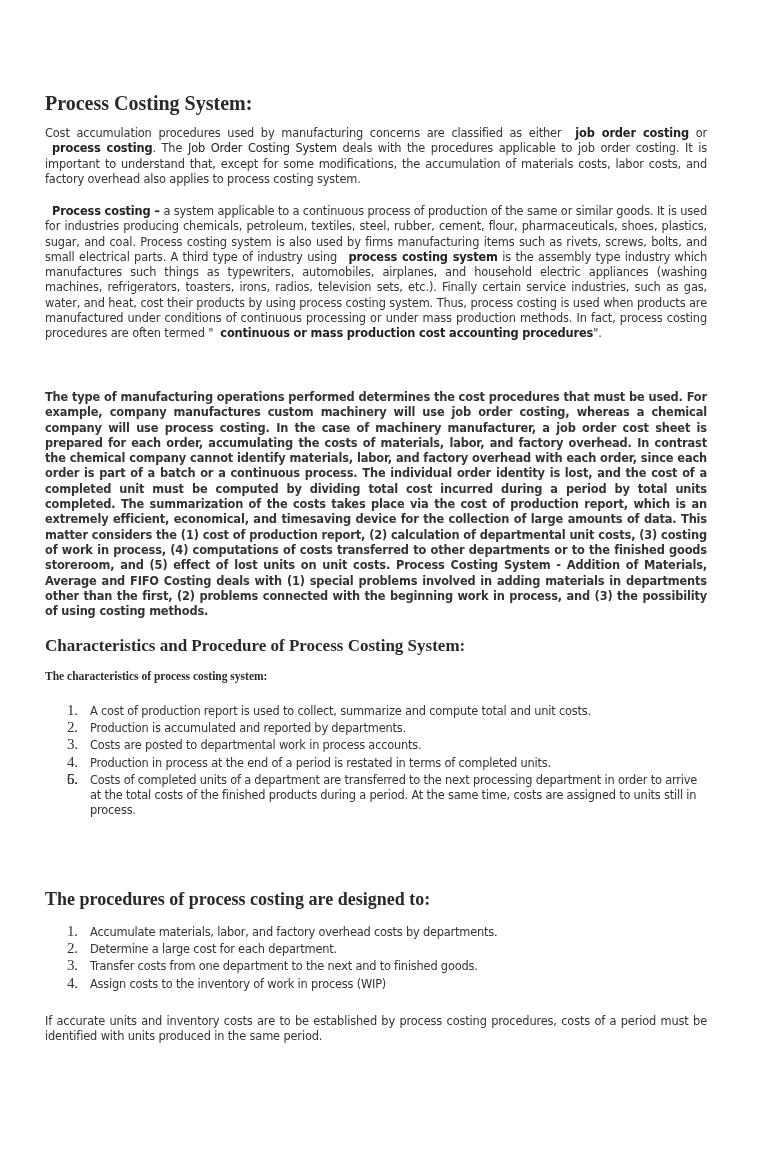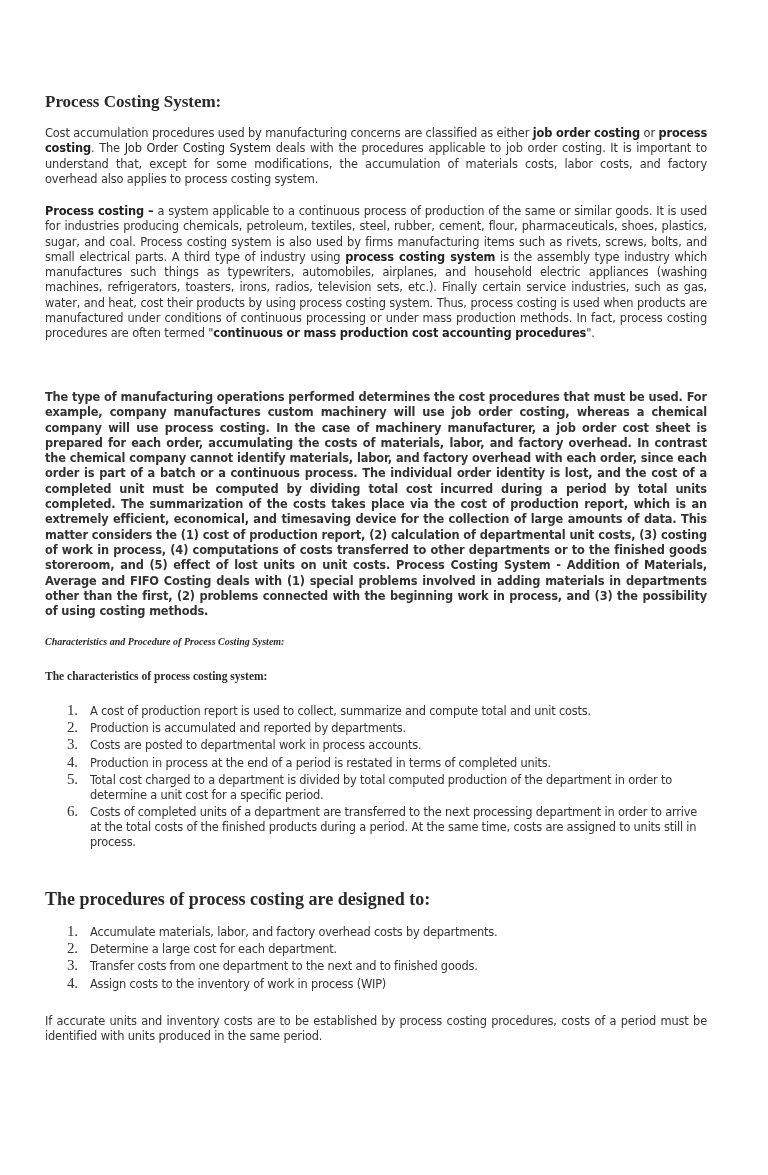--- a/index.html
+++ b/index.html
@@ -1,25 +1,25 @@
 <!DOCTYPE html>
 <html><head>
 <meta charset="utf-8">
 <style>
   html, body { margin: 0; padding: 0; background: #ffffff; }
   body { width: 768px; height: 1175px; position: relative; overflow: hidden; }
   .page { position: absolute; left: 45px; top: 0; width: 662px; }
   .h-serif { font-family: "Liberation Serif", "DejaVu Serif", serif; font-weight: bold; color: #2a2a2a; margin: 0; }
-  .h1 { position: absolute; top: 92px; font-size: 17px; }
+  .h1 { position: absolute; top: 92px; font-size: 20px; }
   .p { font-family: "DejaVu Sans", "Liberation Sans", sans-serif; font-size: 11.4px; line-height: 15.3px; color: #333333; text-align: justify; margin: 0; position: absolute; left: 0; width: 662px; letter-spacing: -0.15px; }
-  .p b { color: #222; }
+  .p b { color: #222; margin-left: 7px; }
   .p1 { top: 126px; }
   .p2 { top: 204px; }
   .p3 { top: 390px; font-weight: bold; }
-  .h2 { position: absolute; top: 636px; font-size: 10px; font-style: italic; }
+  .h2 { position: absolute; top: 636px; font-size: 17px; }
   .h3 { position: absolute; top: 670px; font-size: 11.5px; text-align: center; }
   .h4 { position: absolute; top: 889px; font-size: 18px; }
   ol { list-style: none; margin: 0; padding: 0; position: absolute; left: 22px; width: 640px; }
   ol li { position: relative; padding-left: 23px; font-family: "DejaVu Sans", "Liberation Sans", sans-serif; font-size: 11.4px; line-height: 15px; color: #333; letter-spacing: -0.2px; margin-bottom: 2.2px; }
   ol li .num { position: absolute; left: 0; top: -1px; font-family: "Liberation Serif", "DejaVu Serif", serif; font-size: 15px; color: #333; }
   .list1 { top: 704px; }
   .list2 { top: 925px; }
   .p4 { top: 1014px; }
 </style>
 </head>
@@ -35,21 +35,21 @@
   <p class="p p3">The type of manufacturing operations performed determines the cost procedures that must be used. For example, company manufactures custom machinery will use job order costing, whereas a chemical company will use process costing. In the case of machinery manufacturer, a job order cost sheet is prepared for each order, accumulating the costs of materials, labor, and factory overhead. In contrast the chemical company cannot identify materials, labor, and factory overhead with each order, since each order is part of a batch or a continuous process. The individual order identity is lost, and the cost of a completed unit must be computed by dividing total cost incurred during a period by total units completed. The summarization of the costs takes place via the cost of production report, which is an extremely efficient, economical, and timesaving device for the collection of large amounts of data. This matter considers the (1) cost of production report, (2) calculation of departmental unit costs, (3) costing of work in process, (4) computations of costs transferred to other departments or to the finished goods storeroom, and (5) effect of lost units on unit costs. Process Costing System - Addition of Materials, Average and FIFO Costing deals with (1) special problems involved in adding materials in departments other than the first, (2) problems connected with the beginning work in process, and (3) the possibility of using costing methods.</p>
 
   <h2 class="h-serif h2">Characteristics and Procedure of Process Costing System:</h2>
   <h3 class="h-serif h3">The characteristics of process costing system:</h3>
 
   <ol class="list1">
     <li><span class="num">1.</span><span>A cost of production report is used to collect, summarize and compute total and unit costs.</span></li>
     <li><span class="num">2.</span><span>Production is accumulated and reported by departments.</span></li>
     <li><span class="num">3.</span><span>Costs are posted to departmental work in process accounts.</span></li>
     <li><span class="num">4.</span><span>Production in process at the end of a period is restated in terms of completed units.</span></li>
-    <li><span class="num">5.</span><span>Total cost charged to a department is divided by total computed production of the department in order to determine a unit cost for a specific period.</span></li>
+    <li><span class="num">5.</span></li>
     <li><span class="num">6.</span><span>Costs of completed units of a department are transferred to the next processing department in order to arrive at the total costs of the finished products during a period. At the same time, costs are assigned to units still in process.</span></li>
   </ol>
 
   <h3 class="h-serif h4">The procedures of process costing are designed to:</h3>
 
   <ol class="list2">
     <li><span class="num">1.</span><span>Accumulate materials, labor, and factory overhead costs by departments.</span></li>
     <li><span class="num">2.</span><span>Determine a large cost for each department.</span></li>
     <li><span class="num">3.</span><span>Transfer costs from one department to the next and to finished goods.</span></li>
     <li><span class="num">4.</span><span>Assign costs to the inventory of work in process (WIP)</span></li>

